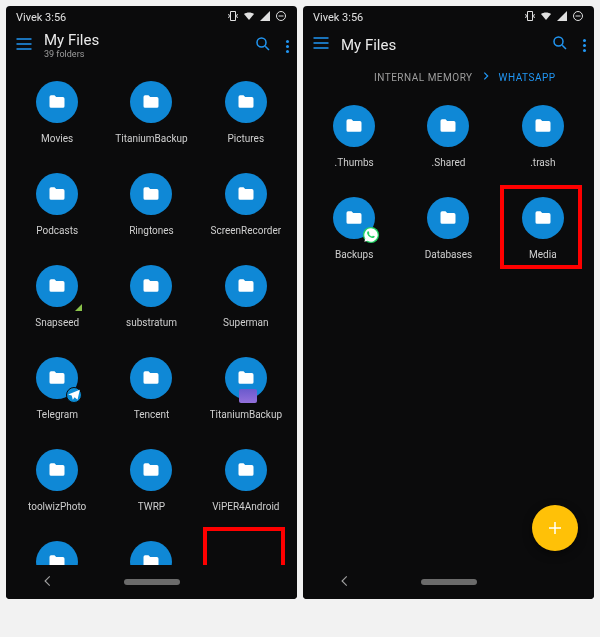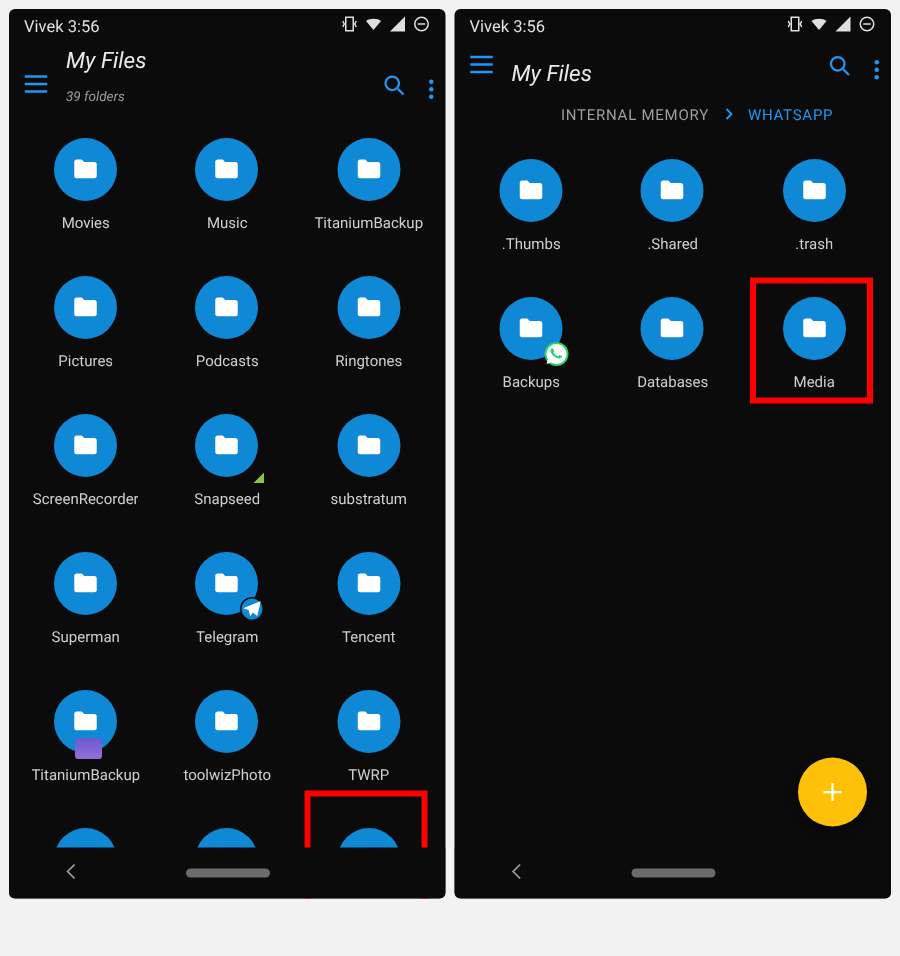--- a/index.html
+++ b/index.html
@@ -40,29 +40,28 @@
     align-items: center;
     padding: 4px 10px 2px 10px;
     font-size: 11px;
     color: #e0e0e0;
   }
   .status-icons { display: flex; gap: 4px; align-items: center; }
   .status-icons svg, .status-icons span.ic { width: 12px; height: 12px; display:inline-block; }
   
   .appbar {
     display: flex;
-    align-items: flex-end;
+    align-items: center;
     padding: 6px 8px 4px 8px;
     gap: 10px;
-    font-style: italic;
   }
   .hamburger svg { width: 20px; height: 20px; }
   .title-wrap { flex: 1; }
   .app-title { font-size: 15px; color: #eaeaea; line-height: 1; }
-  .app-sub { font-size: 9px; color: var(--muted); margin-top: 12px; }
+  .app-sub { font-size: 9px; color: var(--muted); margin-top: 1px; }
   .appbar-actions { display: flex; gap: 14px; align-items:center; }
   .appbar-actions svg { width: 18px; height: 18px; }
   .more-dots { display:flex; flex-direction:column; gap:2px; }
   .more-dots span { width:3px; height:3px; border-radius:50%; background: var(--accent-blue);}
   
   .breadcrumb {
     padding: 10px 14px 4px 71px;
     font-size: 10px;
     letter-spacing: 0.5px;
     color: var(--muted);
@@ -219,28 +218,20 @@
 
     <div class="grid" id="grid-left">
         <div class="folder" id="L-f0">
           <div class="circle">
             <svg viewBox="0 0 24 24" fill="#fff">
               <path d="M3 6a2 2 0 0 1 2-2h4l2 2h8a2 2 0 0 1 2 2v9a2 2 0 0 1-2 2H5a2 2 0 0 1-2-2z"></path>
             </svg>
           </div>
           <div class="label">Movies</div>
         </div>
-        <div class="folder" id="L-f1">
-          <div class="circle">
-            <svg viewBox="0 0 24 24" fill="#fff">
-              <path d="M3 6a2 2 0 0 1 2-2h4l2 2h8a2 2 0 0 1 2 2v9a2 2 0 0 1-2 2H5a2 2 0 0 1-2-2z"></path>
-            </svg>
-          </div>
-          <div class="label">Music</div>
-        </div>
         <div class="folder" id="L-f2">
           <div class="circle">
             <svg viewBox="0 0 24 24" fill="#fff">
               <path d="M3 6a2 2 0 0 1 2-2h4l2 2h8a2 2 0 0 1 2 2v9a2 2 0 0 1-2 2H5a2 2 0 0 1-2-2z"></path>
             </svg>
           </div>
           <div class="label">TitaniumBackup</div>
         </div>
         <div class="folder" id="L-f3">
           <div class="circle">

